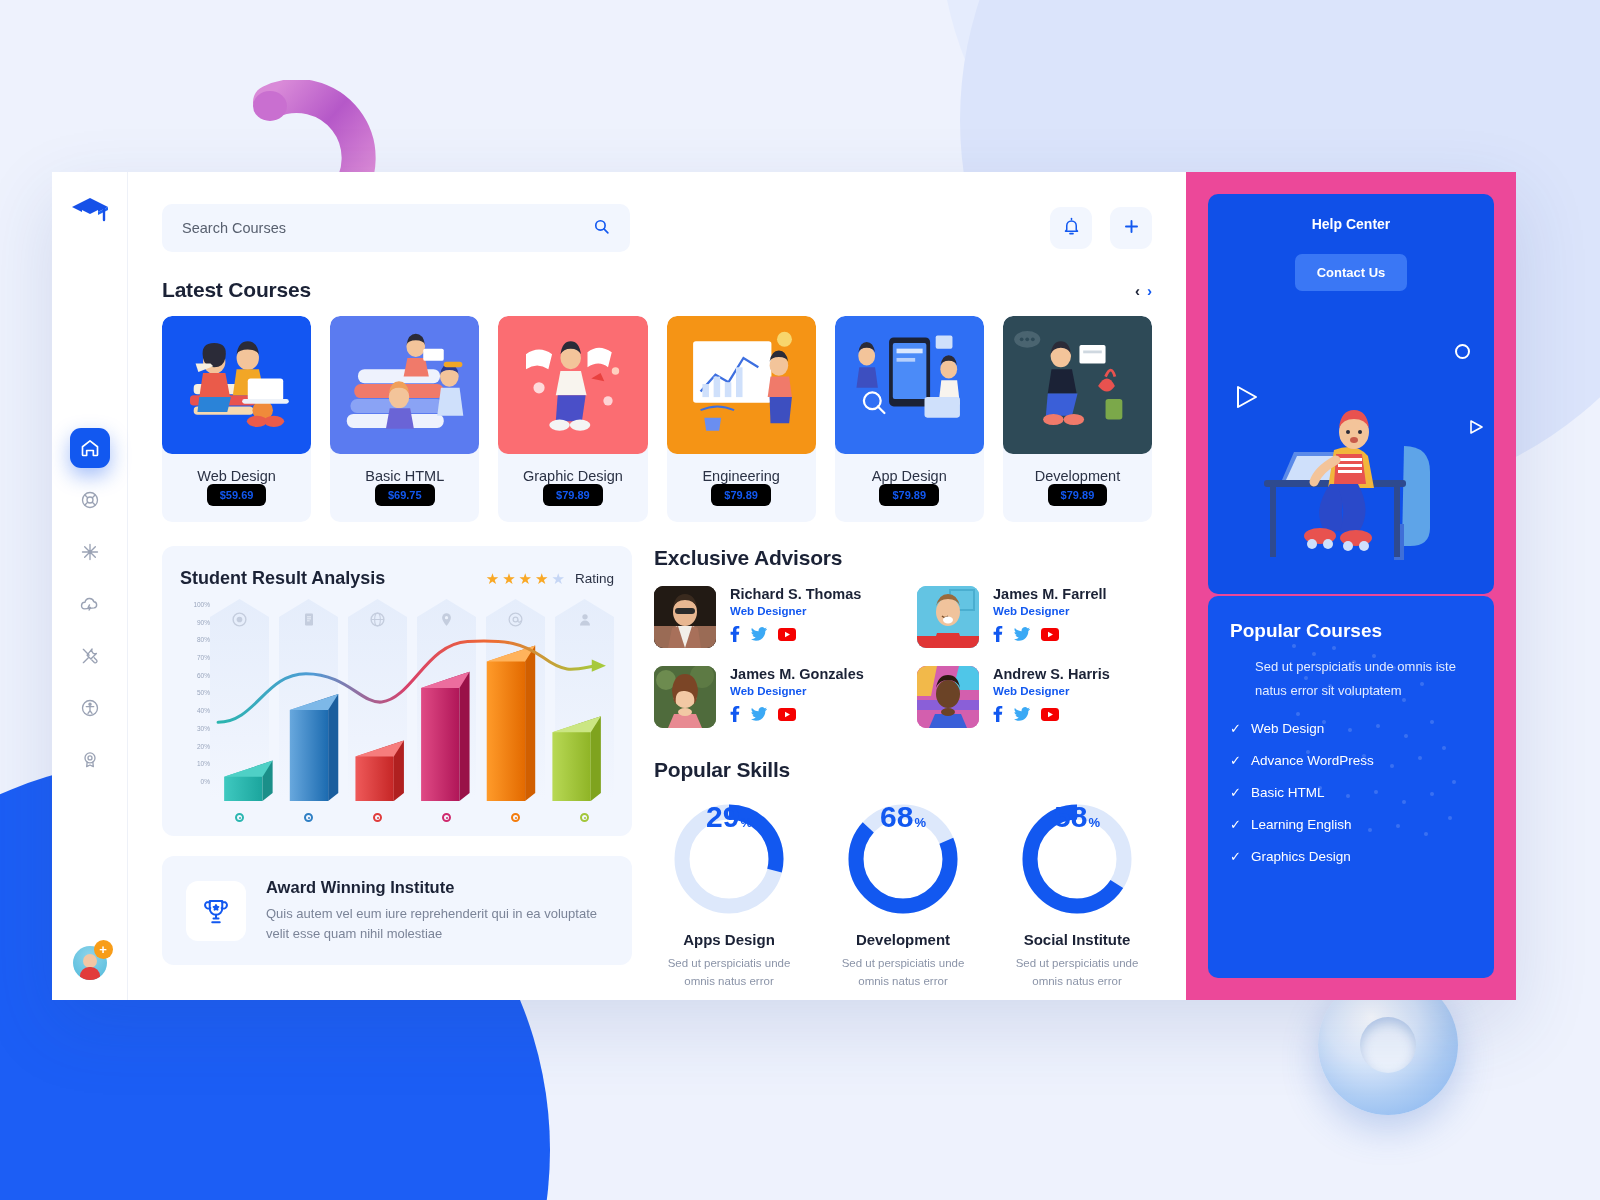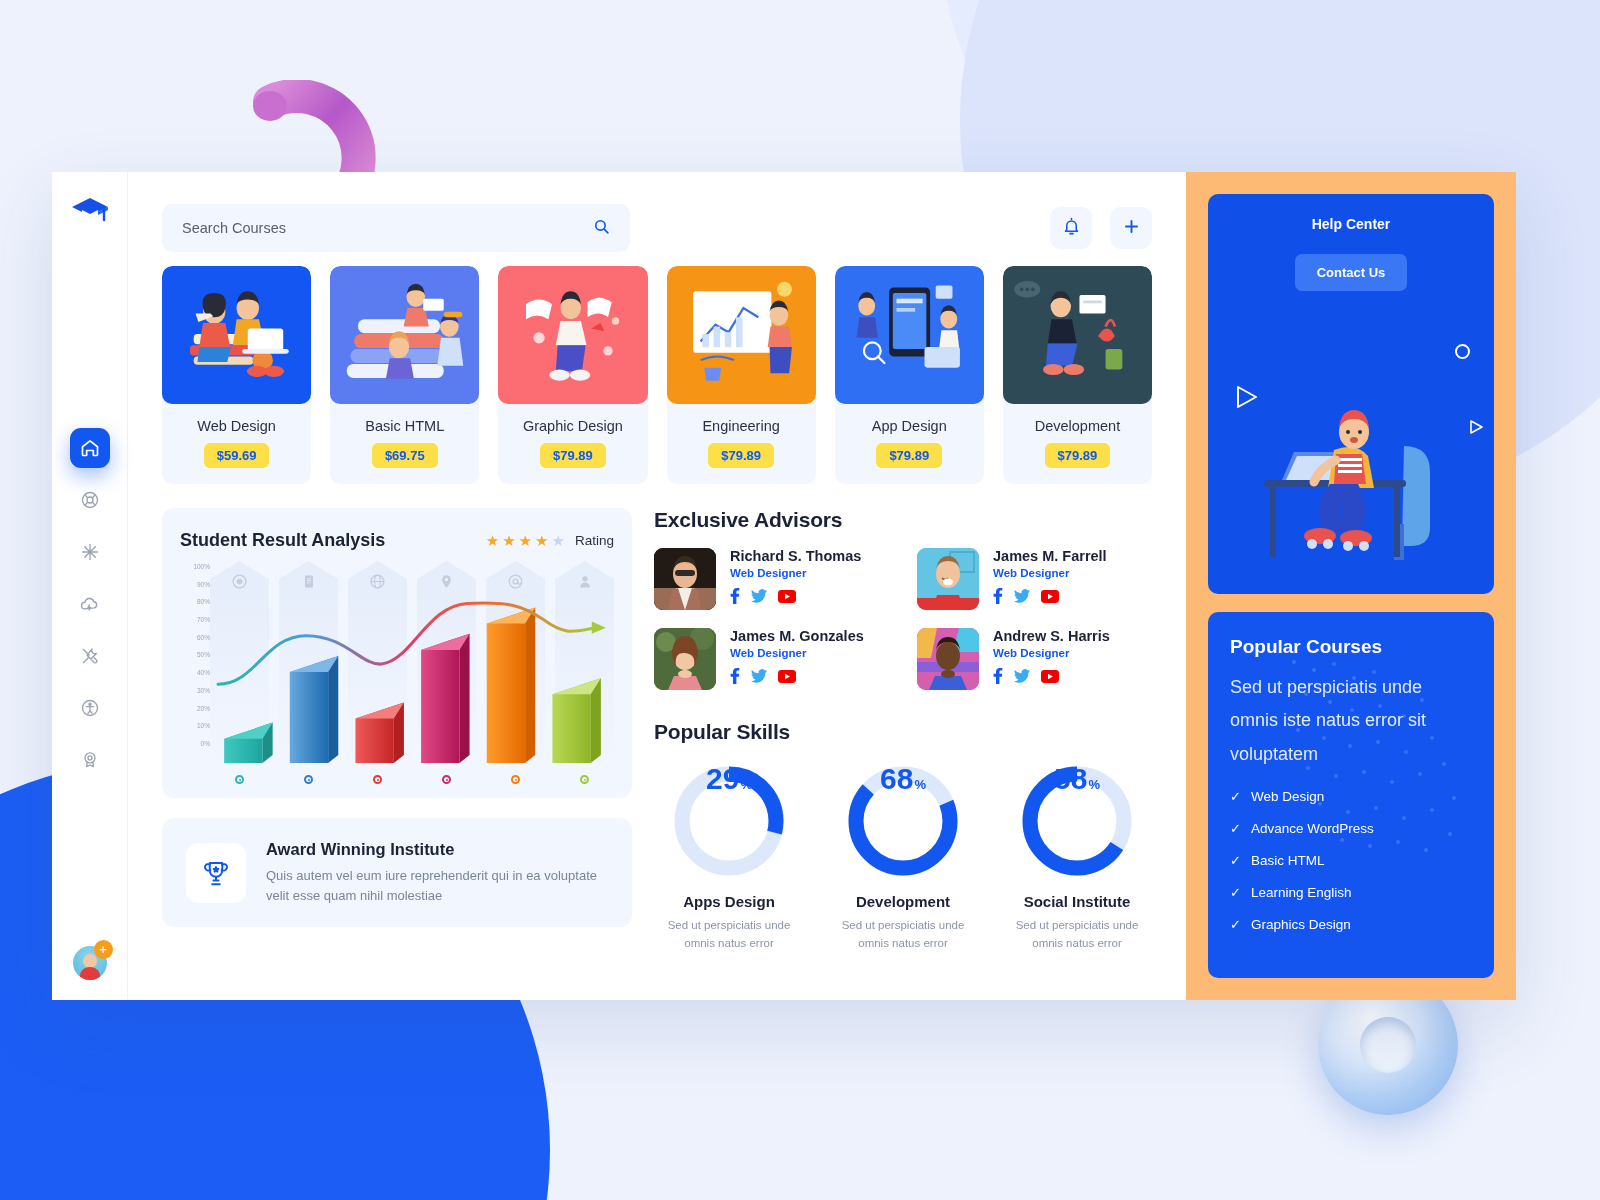--- a/index.html
+++ b/index.html
@@ -158,22 +158,22 @@
     overflow:hidden;
   }
   .course-thumb{
     width:100%; height:138px; border-radius:10px;
     position:relative; overflow:hidden;
   }
   .course-name{
     margin-top:14px; font-size:14.5px; color:#2b3245; font-weight:400;
   }
   .course-price{
-    margin-top:9px; background:#fde047; color:#1258f0;
-    font-size:13px; font-weight:700;
+    background:#000000; color:#1258f0;
+    font-size:11px; font-weight:700;
     padding:5px 13px; border-radius:6px;
   }
 
   
   .lower{ display:flex; gap:22px; margin-top:24px; }
   .col-left{ flex:0 0 470px; }
   .col-right{ flex:1 1 auto; min-width:0; }
 
   
   .chart-card{
@@ -246,22 +246,22 @@
     position:absolute; inset:0; display:flex; align-items:baseline; justify-content:center;
     color:#1258f0; font-weight:700;
   }
   .donut-num{ font-size:30px; }
   .donut-pct{ font-size:13px; margin-left:1px; }
   .skill-name{ margin-top:13px; font-size:15px; font-weight:700; color:#1b2236; }
   .skill-desc{ margin-top:7px; font-size:11.5px; line-height:1.55; color:#8b94a8; }
 
   
   .right{
-    flex:0 0 330px; background:#fdba74;
-    padding:22px 22px; display:flex; flex-direction:column; gap:18px;
+    flex:0 0 330px; background:#ec4899;
+    padding:22px 22px; display:flex; flex-direction:column; gap:2px;
   }
   .promo{
     background:#1050e8; border-radius:10px; padding:22px 18px 0 18px;
     position:relative; overflow:hidden; flex:0 0 400px;
   }
   .promo-kicker{ text-align:center; color:#fff; font-size:14px; font-weight:700; }
   .promo-title{
     margin-top:12px; text-align:center; color:#fff;
     font-size:25px; font-weight:700; line-height:1.18;
   }
@@ -279,21 +279,21 @@
   }
   .promo-tri{ position:absolute; }
   .promo-illus{ position:absolute; left:0; right:0; bottom:0; height:210px; }
 
   .pop{
     background:#1455ef; border-radius:10px; padding:24px 22px;
     position:relative; overflow:hidden; flex:1 1 auto;
   }
   .pop-title{ color:#fff; font-size:19px; font-weight:700; position:relative; }
   .pop-desc{
-    margin-top:13px; color:#e3ecff; font-size:18px; line-height:1.85; position:relative;
+    margin-top:13px; color:#e3ecff; font-size:13px; line-height:1.85; position:relative;margin-left:25px;
   }
   .pop-list{ margin-top:18px; list-style:none; position:relative; }
   .pop-list li{
     display:flex; align-items:center; gap:10px;
     color:#fff; font-size:13.5px; margin-bottom:17px;
   }
   .check{ color:#fff; font-size:13px; }
   .globe-dots{ position:absolute; right:-40px; top:10px; opacity:.16; }
 </style>
 </head>
@@ -408,20 +408,27 @@
       </div>
       <div class="icon-btn">
         <span>
           <svg width="19" height="19" viewBox="0 0 24 24" stroke="#1258f0" stroke-width="2.4" stroke-linecap="round">
             <path d="M12 5v14M5 12h14"></path>
           </svg>
         </span>
       </div>
     </div>
 
+    <div class="sec-head">
+      <div class="sec-title">Latest Courses</div>
+      <div class="carousel-ctrl">
+        <span class="c-arrow prev">‹</span>
+        <span class="c-arrow next">›</span>
+      </div>
+    </div>
 
     <div class="courses">
 
       <div class="course">
         <div class="course-thumb" style="background:#1356f2">
           <svg viewBox="0 0 160 138" width="100%" height="100%">
             <rect x="34" y="92" width="64" height="9" rx="4" fill="#f6d9b0"></rect>
             <rect x="30" y="80" width="70" height="11" rx="4" fill="#e8524f"></rect>
             <rect x="34" y="68" width="64" height="11" rx="4" fill="#f6efe0"></rect>
             <circle cx="108" cy="96" r="11" fill="#f08a3a"></circle>

